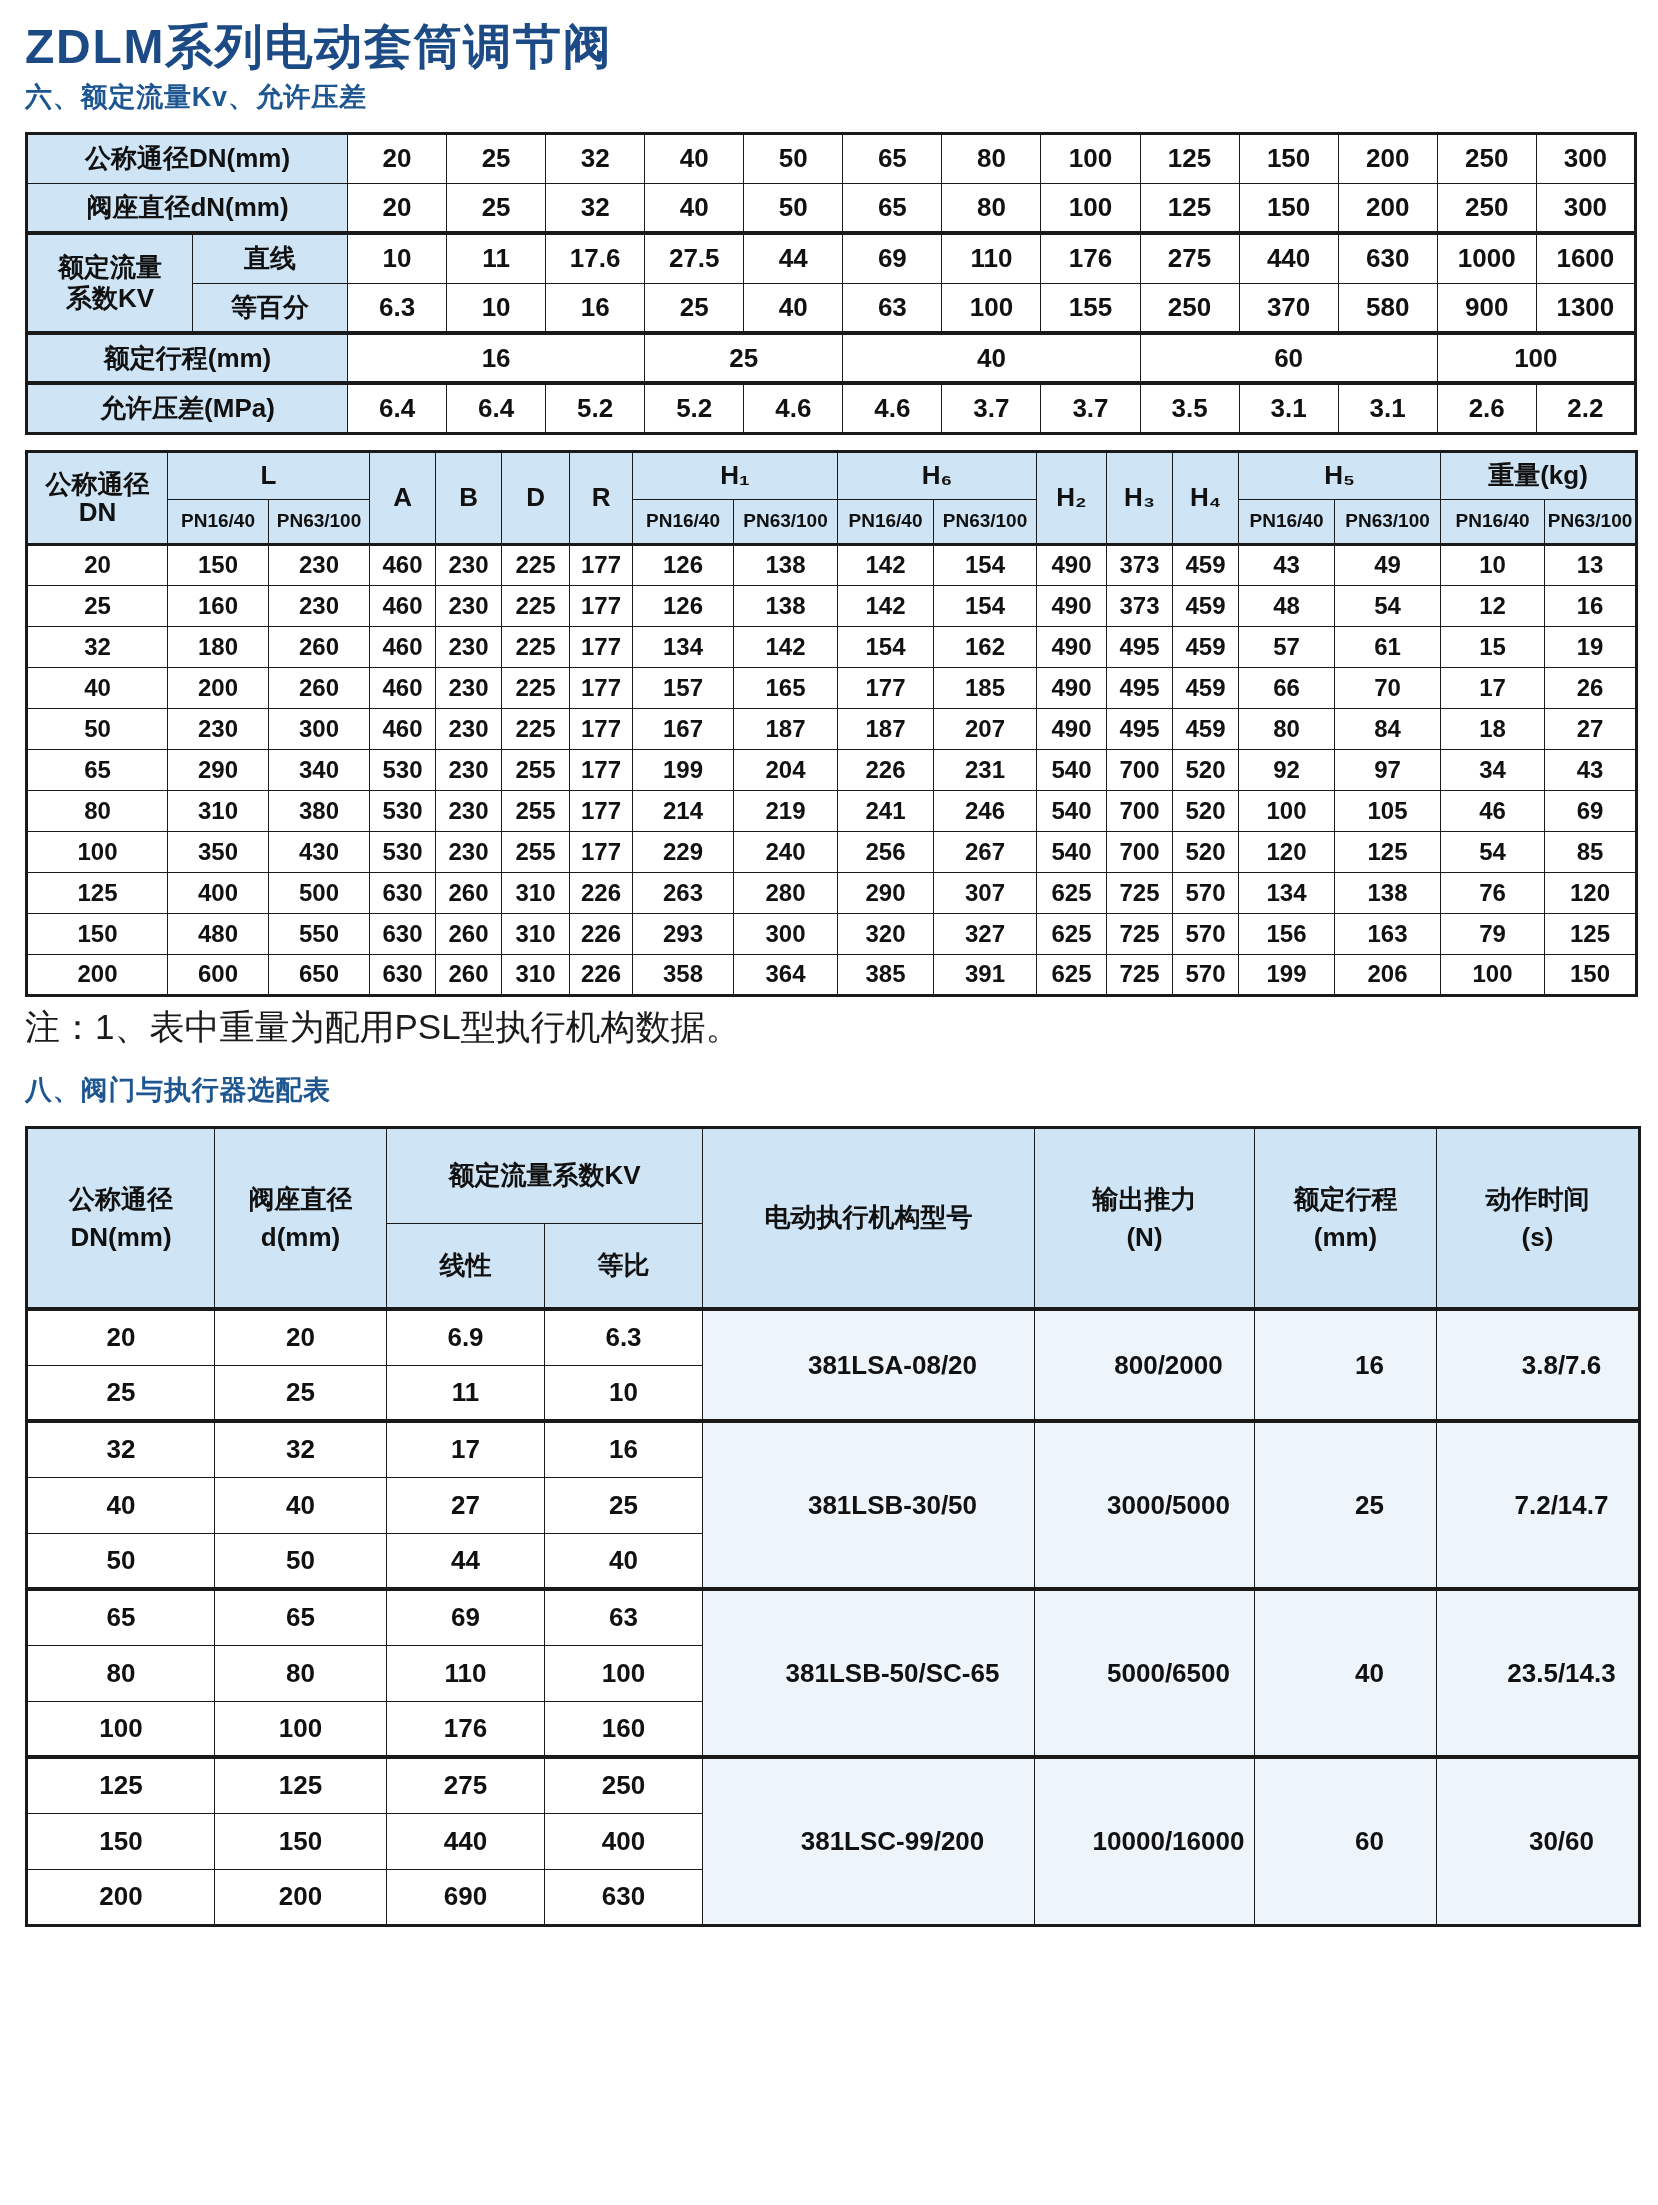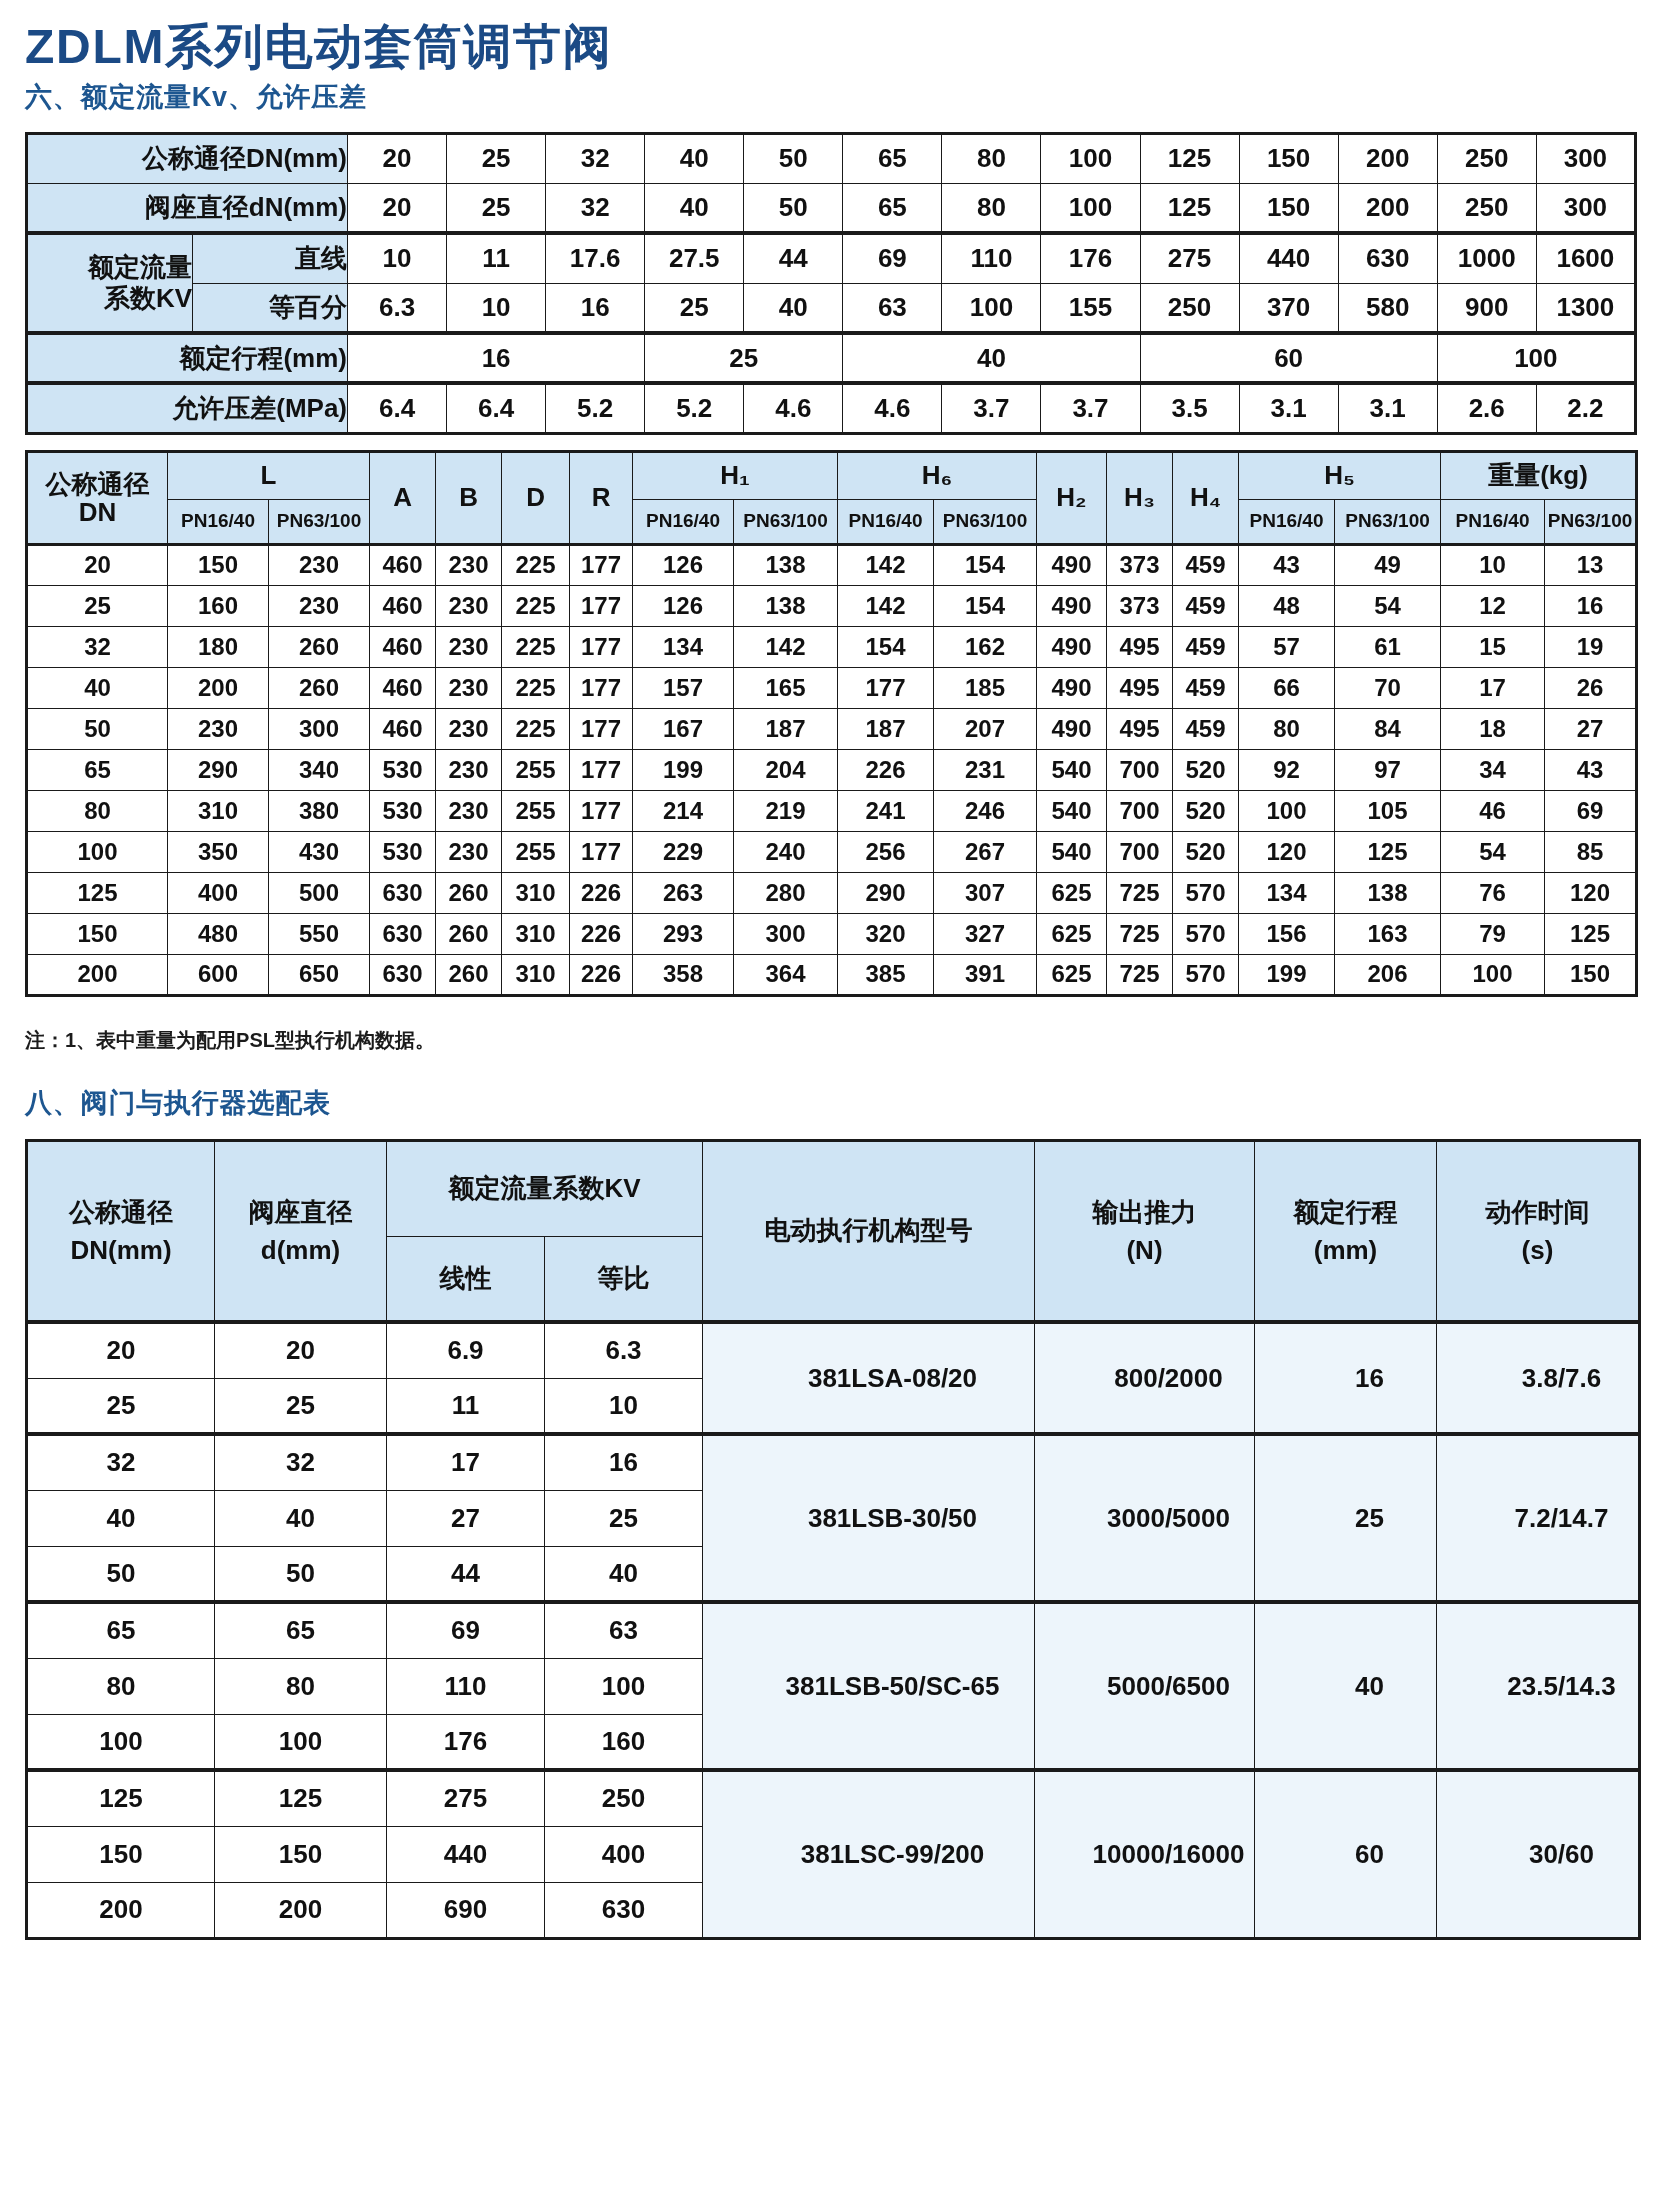--- a/index.html
+++ b/index.html
@@ -38,41 +38,41 @@
     border: 1.7px solid #1a1a1a;
     text-align: center;
     vertical-align: middle;
     color: #111;
     overflow: hidden;
   }
 
   
   .kv { margin-top: 16.6px; }
   .kv td { height: 50px; font-size: 26px; font-weight: bold; }
-  .kv .hd { background: var(--header-cell-bg, #cfe4f4); text-align: right; }
+  .kv .hd { background: var(--header-cell-bg, #cfe4f4); }
   .kv tr.thick td { border-top-width: 4.1px; }
   .kv .lbl2 { line-height: 31.5px; }
 
   
   .dim { margin-top: 15px; }
   .dim th {
     background: var(--header-cell-bg, #cfe4f4);
     font-weight: bold;
   }
   .dim thead tr.r1 th { height: 48px; font-size: 26px; }
   .dim thead tr.r2 th { height: 45px; font-size: 19px; }
   .dim thead .two-line { line-height: 28px; font-size: 23px; }
   .dim tbody td { height: 41px; font-size: 24px; font-weight: bold; }
   .dim tbody tr:first-child td { border-top-width: 3.3px; }
 
   
   .notes {
-    margin-top: 20px;
-    font-size: 20px;
-    font-weight: 700;
+    margin-top: 7px;
+    font-size: 35px;
+    font-weight: 400;
     color: #1b1b1b;
     line-height: 46px;
   }
   .note-indent { padding-left: 55px; }
 
   
   .sel { margin-top: 18px; }
   .sel th {
     background: var(--header-cell-bg, #cfe4f4);
     font-size: 26px;

